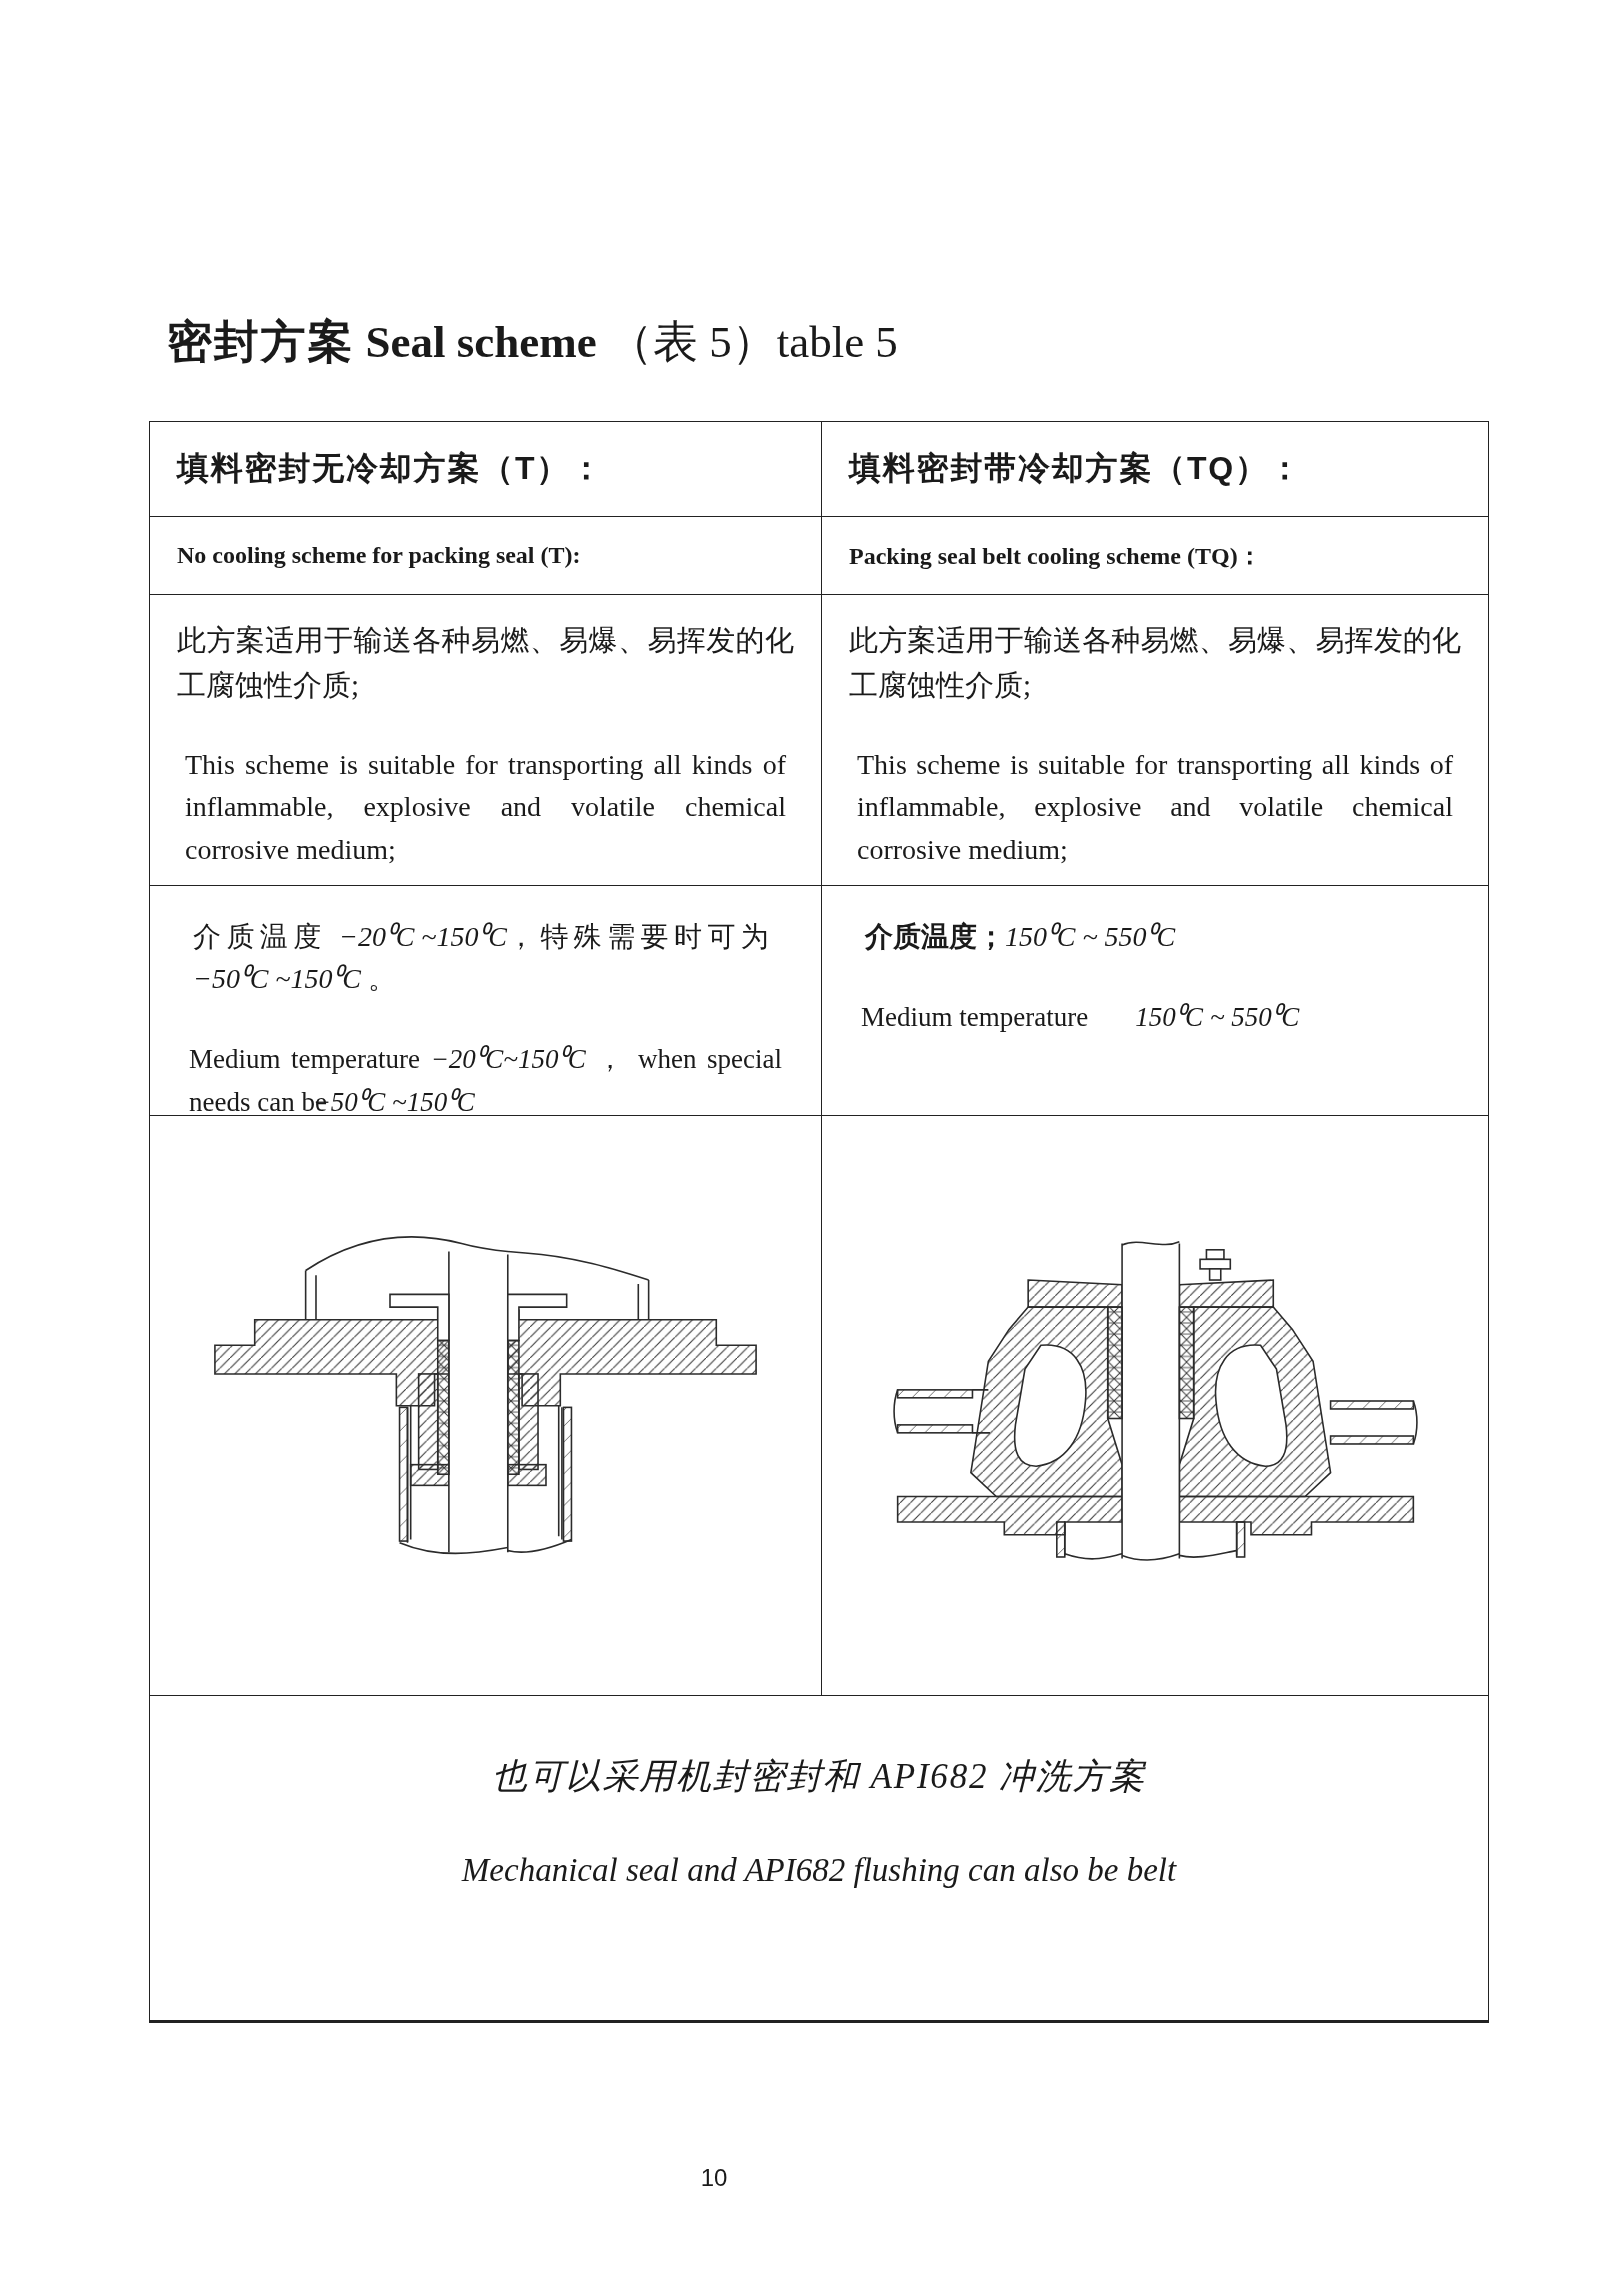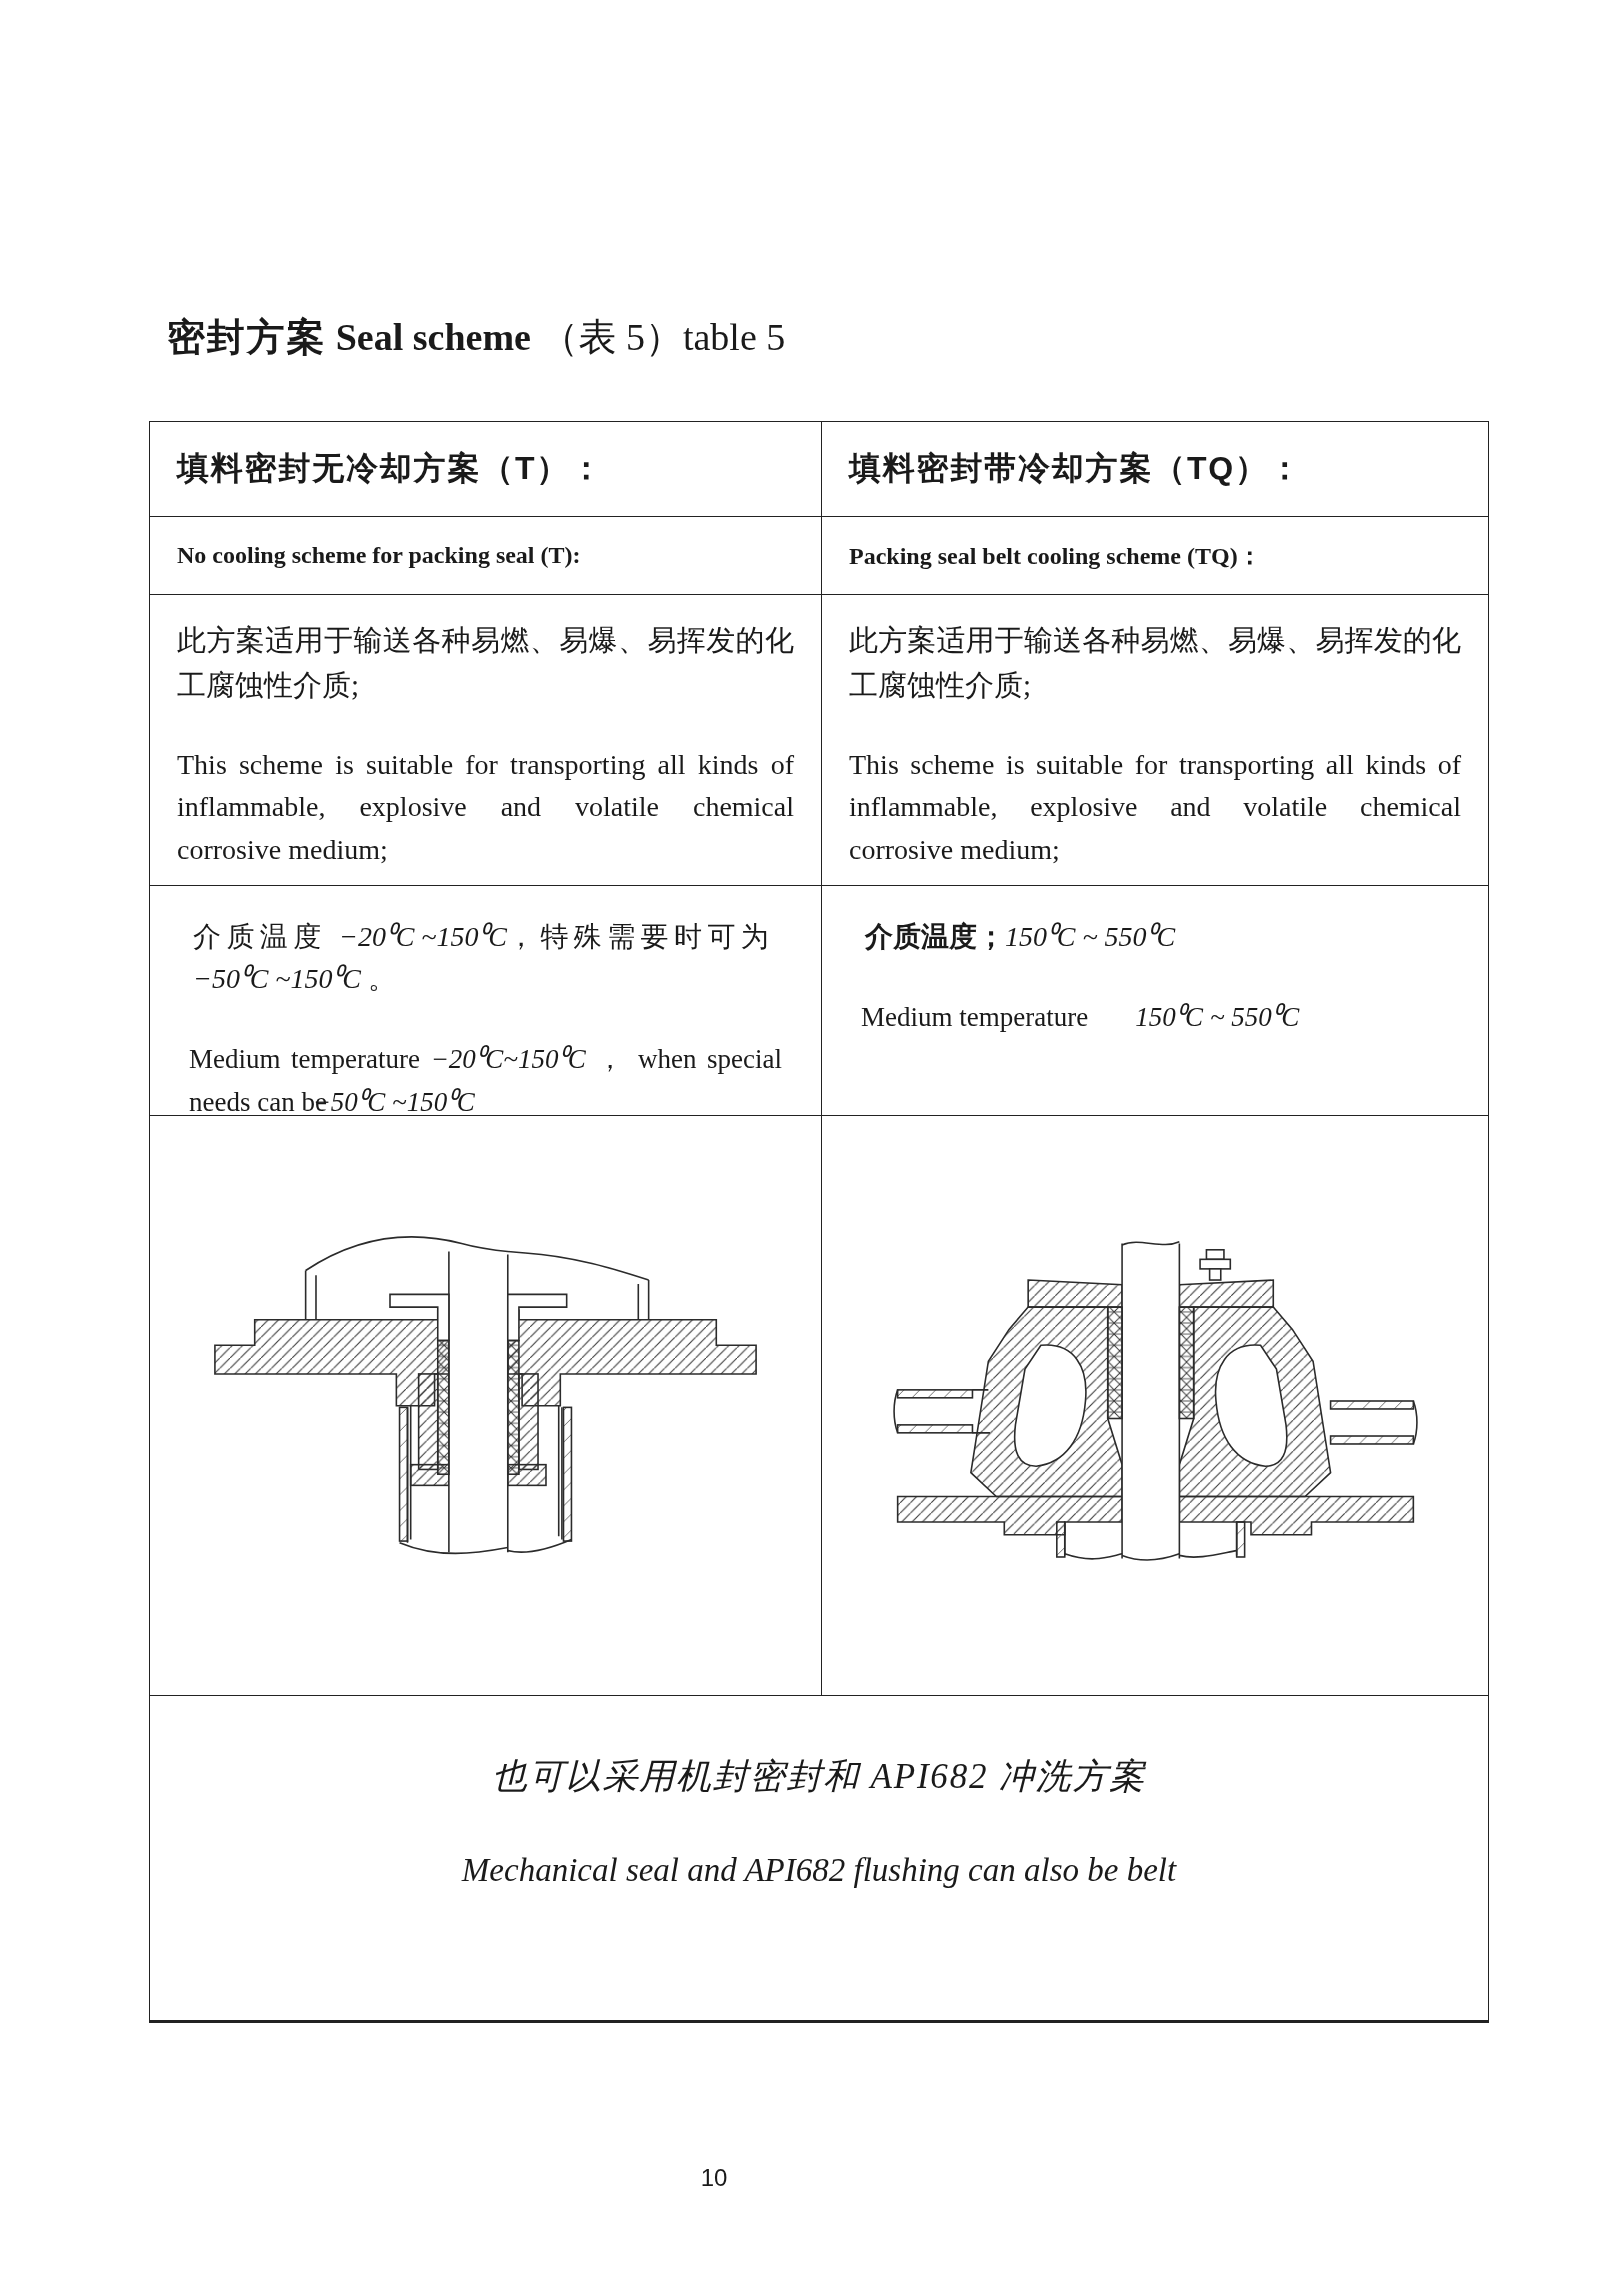--- a/index.html
+++ b/index.html
@@ -1,39 +1,39 @@
 <!DOCTYPE html>
 <html style="font-size:14.3px"><head>
 <meta charset="utf-8">
 <style>
   html,body{margin:0;padding:0;background:#ffffff;}
   .page{position:relative;width:1620px;height:2291px;background:#fff;
         font-family:"Liberation Serif","DejaVu Serif",serif;color:#1a1a1a;overflow:hidden;}
 
   
-  .doc-title{position:absolute;left:167px;top:312px;font-size:38px;white-space:nowrap;}
+  .doc-title{position:absolute;left:167px;top:312px;font-size:45px;white-space:nowrap;}
   .doc-title .t-cn{font-weight:700;letter-spacing:1.8px;}
   .doc-title .t-en{font-weight:700;}
   .doc-title .t-suffix{font-weight:400;}
 
   
   .seal-table{position:absolute;left:149px;top:421px;width:1338px;height:1598px;
       border:1.8px solid #222;border-bottom-width:3.6px;
       display:grid;grid-template-columns:672px 1fr;
       grid-template-rows:95px 78px 291px 230px 580px 1fr;}
   .cell{box-sizing:border-box;border-right:1.8px solid #222;border-bottom:1.8px solid #222;
         padding:0 27px;overflow:hidden;}
   .cell.rightcol{border-right:none;}
   .cell.h1{display:flex;align-items:center;
         font-family:"Liberation Sans","DejaVu Sans",sans-serif;
         font-weight:700;font-size:32px;letter-spacing:1.8px;}
   .cell.h2{display:flex;align-items:center;font-weight:700;font-size:24px;}
   .cell.desc{padding-top:23px;font-size:29px;}
   .cell.desc .cn{line-height:1.55;margin:0 0 36px 0;text-align:justify;}
-  .cell.desc .en{line-height:1.52;margin:0;text-align:justify;font-size:28px;}
+  .cell.desc .en{line-height:1.52;margin:8px;text-align:justify;font-size:28px;}
   .cell.temp{padding-top:30px;font-size:28px;}
   .cell.temp .cnline{line-height:1.5;margin:0 0 38px 16px;}
   .cell.temp .enline{line-height:1.6;margin:12px;text-align:justify;font-size:27px;}
   .fm{font-style:italic;font-family:"Liberation Serif",serif;}
   .cjk-sp{letter-spacing:5.4px;}
   .overlap{margin-left:-14.3px;}
   .gap{display:inline-block;width:47px;}
   .bold{font-weight:700;}
   .cell.diag{display:flex;justify-content:center;align-items:flex-start;padding:0;}
   .cell.diag svg{margin-top:88px;}

